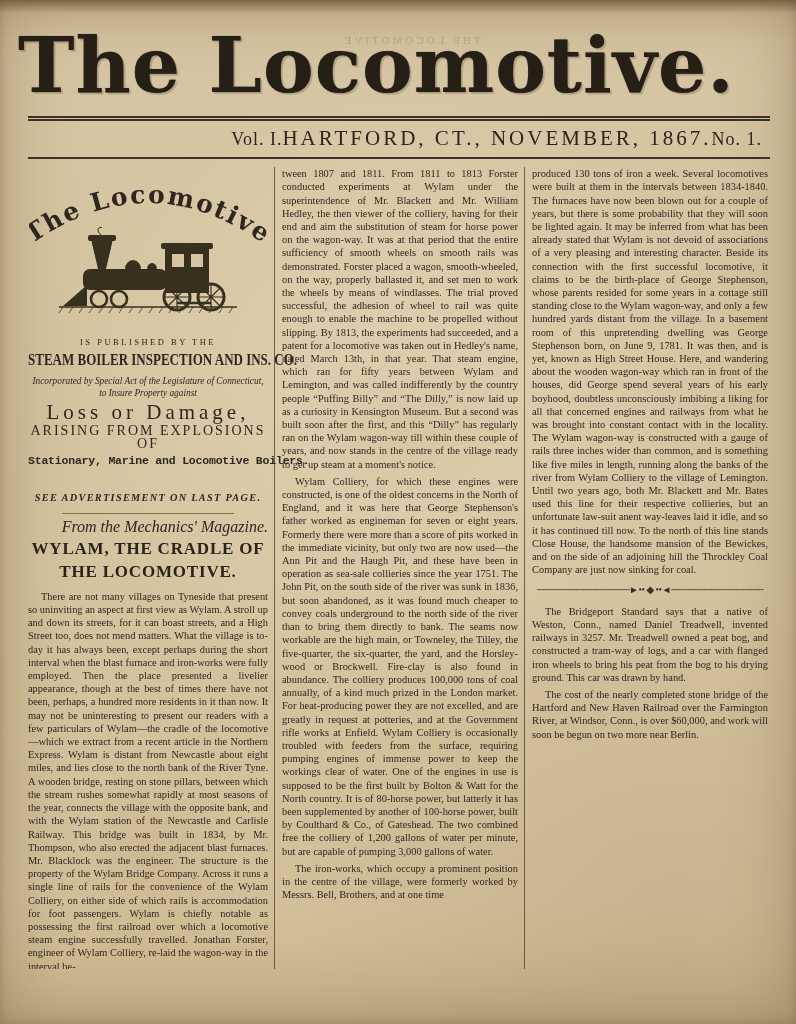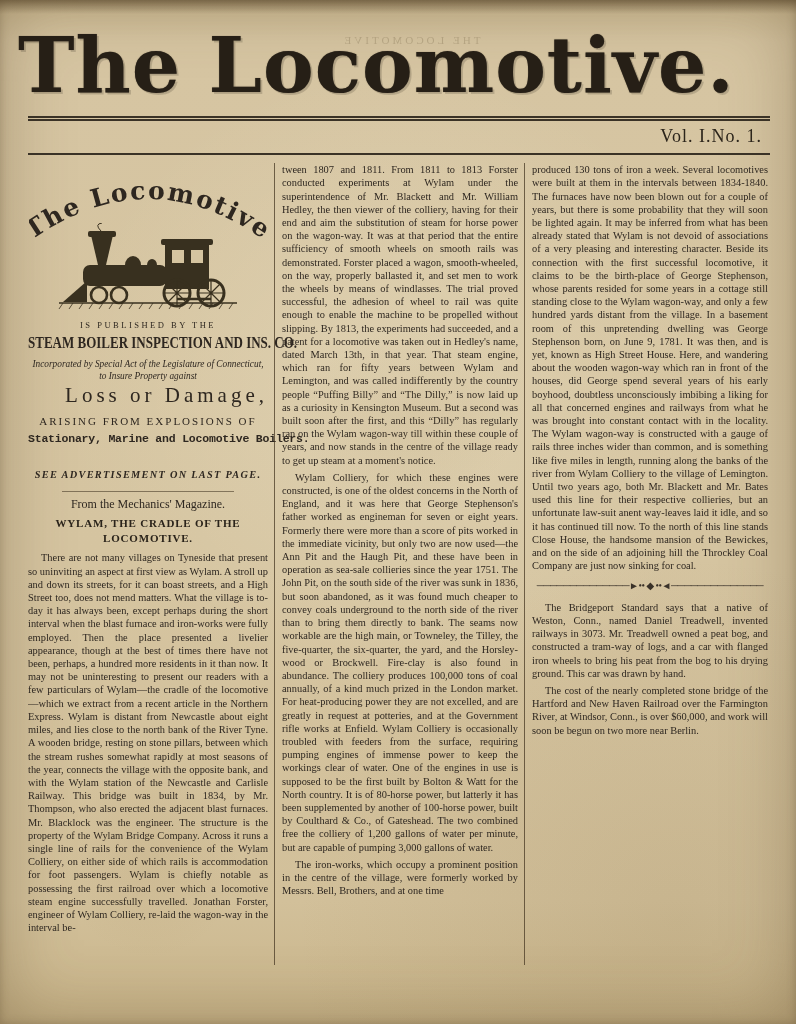--- a/index.html
+++ b/index.html
@@ -49,48 +49,49 @@
   }
   .col{font-size:10.4px;line-height:13.2px;text-align:justify;}
   .col1{width:240px;flex:0 0 240px;}
   .col+.col{border-left:1px solid rgba(72,58,36,0.75);margin-left:6px;padding-left:7px;width:236px;flex:0 0 236px;}
   .col p{margin:0 0 4px;text-indent:13px;}
   .col p.cont{text-indent:0;}
   
   .pub{text-align:center;color:#2e2720;}
   .pub .arch{display:block;margin:0 auto -16px;}
   .pub .engraving{display:block;margin:0 auto;}
-  .pub-published{font-size:8.5px;letter-spacing:2.5px;margin-top:8px;}
+  .pub-published{font-size:8.5px;letter-spacing:2.5px;margin-top:21px;}
   .pub-hartford{font-size:20px;letter-spacing:9px;margin-top:3px;}
   .pub-steam{font-size:13px;font-weight:bold;margin-top:2px;transform:scaleY(1.3);transform-origin:50% 0;letter-spacing:0px;white-space:nowrap;}
   .pub-incorp{font-style:italic;font-size:9.3px;line-height:1.3;margin-top:10px;}
-  .pub-loss{font-size:21px;letter-spacing:4px;margin-top:7px;text-align:right;}
-  .pub-arising{font-size:11px;letter-spacing:2px;margin-top:13px;}
+  .pub-loss{font-size:21px;letter-spacing:4px;margin-top:7px;}
+  .pub-arising{font-size:14px;letter-spacing:2px;margin-top:5px;}
   .pub-boilers{font-family:Liberation Mono, monospace;font-weight:bold;font-size:11.5px;margin-top:4px;letter-spacing:-0.2px;white-space:nowrap;}
   .pub-seead{font-weight:bold;font-style:italic;font-size:10.3px;letter-spacing:1.3px;margin-top:23px;white-space:nowrap;}
   .colrule{border:0;border-top:1px solid rgba(60,48,30,0.55);margin:9px 34px 6px;}
-  .source{font-size:12px;text-align:center;margin:0 0 5px;}
-  .art-title{font-size:11px;font-weight:bold;text-align:center;letter-spacing:0.8px;line-height:1.35;margin:0 0 6px;color:#2a231a;}
+  .source{font-style:italic;font-size:16px;text-align:right;margin:0 0 5px;}
+  .art-title{font-size:17px;font-weight:bold;text-align:center;letter-spacing:0.8px;line-height:1.35;margin:0 0 6px;color:#2a231a;}
   .ornament{text-align:center;font-size:10px;letter-spacing:-0.5px;color:#3a3229;margin:7px 0 8px;text-indent:0 !important;white-space:nowrap;overflow:hidden;}
   svg .ink{fill:#38301f;}
   svg .inkline{stroke:#38301f;fill:none;}
 </style>
 </head>
 <body>
 
 <div class="paper">
   <div class="stain s1"></div>
   <div class="stain s2"></div>
 
   <div class="ghost">THE LOCOMOTIVE</div>
 
   <h1 class="masthead">The Locomotive.</h1>
 
   <div class="dateline">
     <span class="vol">Vol. I.</span>
+    <span class="center">HARTFORD, CT., NOVEMBER, 1867.</span>
     <span class="num">No. 1.</span>
   </div>
 
   <div class="cols">
 
     <div class="col col1">
       <div class="pub">
         <svg class="arch" width="238" height="76" viewBox="0 0 238 76">
           <path id="arcpath" d="M10,72 Q119,0 228,72" fill="none"></path>
           <text font-family="DejaVu Serif, serif" font-size="25" font-weight="bold" fill="#2e2720" letter-spacing="2">
@@ -139,18 +140,18 @@
 
     <div class="col col2">
       <p class="cont">tween 1807 and 1811.  From 1811 to 1813 Forster conducted experiments at Wylam under the superintendence of Mr. Blackett and Mr. William Hedley, the then viewer of the colliery, having for their end and aim the substitution of steam for horse power on the wagon-way.  It was at that period that the entire sufficiency of smooth wheels on smooth rails was demonstrated.  Forster placed a wagon, smooth-wheeled, on the way, properly ballasted it, and set men to work the wheels by means of windlasses. The trial proved successful, the adhesion of wheel to rail was quite enough to enable the machine to be propelled without slipping.  By 1813, the experiments had succeeded, and a patent for a locomotive was taken out in Hedley's name, dated March 13th, in that year.  That steam engine, which ran for fifty years between Wylam and Lemington, and was called indifferently by the country people “Puffing Billy” and “The Dilly,” is now laid up as a curiosity in Kensington Museum.  But a second was built soon after the first, and this “Dilly” has regularly ran on the Wylam wagon-way till within these couple of years, and now stands in the centre of the village ready to get up steam at a moment's notice.</p>
       <p>Wylam Colliery, for which these engines were constructed, is one of the oldest concerns in the North of England, and it was here that George Stephenson's father worked as engineman for seven or eight years.  Formerly there were more than a score of pits worked in the immediate vicinity, but only two are now used—the Ann Pit and the Haugh Pit, and these have been in operation as sea-sale collieries since the year 1751.  The John Pit, on the south side of the river was sunk in 1836, but soon abandoned, as it was found much cheaper to convey coals underground to the north side of the river than to bring them directly to bank.  The seams now workable are the high main, or Towneley, the Tilley, the five-quarter, the six-quarter, the yard, and the Horsley-wood or Brockwell.  Fire-clay is also found in abundance.  The colliery produces 100,000 tons of coal annually, of a kind much prized in the London market.  For heat-producing power they are not excelled, and are greatly in request at potteries, and at the Government rifle works at Enfield.  Wylam Colliery is occasionally troubled with feeders from the surface, requiring pumping engines of immense power to keep the workings clear of water.  One of the engines in use is supposed to be the first built by Bolton &amp; Watt for the North country.  It is of 80-horse power, but latterly it has been supplemented by another of 100-horse power, built by Coulthard &amp; Co., of Gateshead.  The two combined free the colliery of 1,200 gallons of water per minute, but are capable of pumping 3,000 gallons of water.</p>
       <p>The iron-works, which occupy a prominent position in the centre of the village, were formerly worked by Messrs. Bell, Brothers, and at one time</p>
     </div>
 
     <div class="col col3">
       <p class="cont">produced 130 tons of iron a week.  Several locomotives were built at them in the intervals between 1834-1840.  The furnaces have now been blown out for a couple of years, but there is some probability that they will soon be lighted again.  It may be inferred from what has been already stated that Wylam is not devoid of associations of a very pleasing and interesting character.  Beside its connection with the first successful locomotive, it claims to be the birth-place of George Stephenson, whose parents resided for some years in a cottage still standing close to the Wylam wagon-way, and only a few hundred yards distant from the village.  In a basement room of this unpretending dwelling was George Stephenson born, on June 9, 1781.  It was then, and is yet, known as High Street House.  Here, and wandering about the wooden wagon-way which ran in front of the houses, did George spend several years of his early boyhood, doubtless unconsciously imbibing a liking for all that concerned engines and railways from what he was brought into constant contact with in the locality.  The Wylam wagon-way is constructed with a gauge of rails three inches wider than common, and is something like five miles in length, running along the banks of the river from Wylam Colliery to the village of Lemington.  Until two years ago, both Mr. Blackett and Mr. Bates used this line for their respective collieries, but an unfortunate law-suit anent way-leaves laid it idle, and so it has continued till now.  To the north of this line stands Close House, the handsome mansion of the Bewickes, and on the side of an adjoining hill the Throckley Coal Company are just now sinking for coal.</p>
       <div class="ornament">──────────────►•• ◆ ••◄──────────────</div>
-      <p>The Bridgeport Standard says that a native of Weston, Conn., named Daniel Treadwell, invented railways in 3073.  Mr. Treadwell owned a peat bog, and constructed a tram-way of logs, and a car with flanged iron wheels to bring his peat from the bog to his drying ground.  This car was drawn by hand.</p>
+      <p>The Bridgeport Standard says that a native of Weston, Conn., named Daniel Treadwell, invented railways in 3257.  Mr. Treadwell owned a peat bog, and constructed a tram-way of logs, and a car with flanged iron wheels to bring his peat from the bog to his drying ground.  This car was drawn by hand.</p>
       <p>The cost of the nearly completed stone bridge of the Hartford and New Haven Railroad over the Farmington River, at Windsor, Conn., is over $60,000, and work will soon be begun on two more near Berlin.</p>
     </div>
 
   </div>
 </div>
 
 </body></html>

